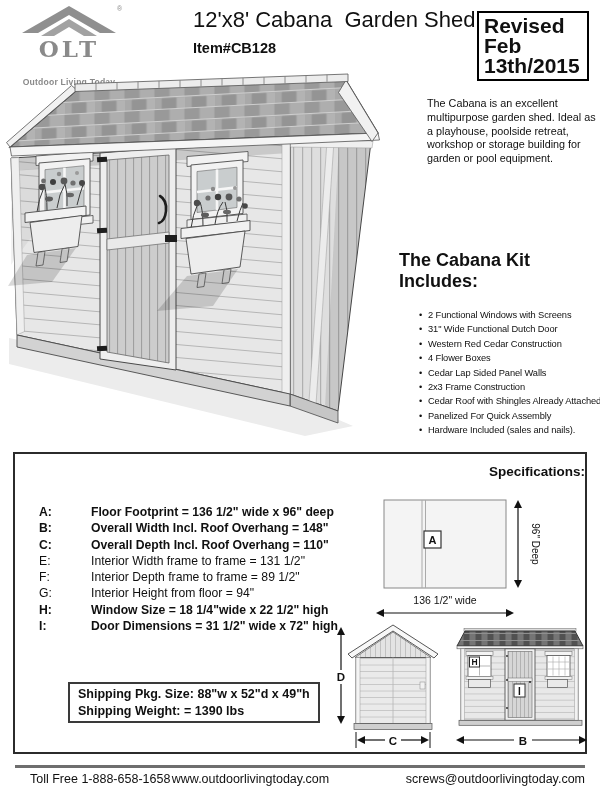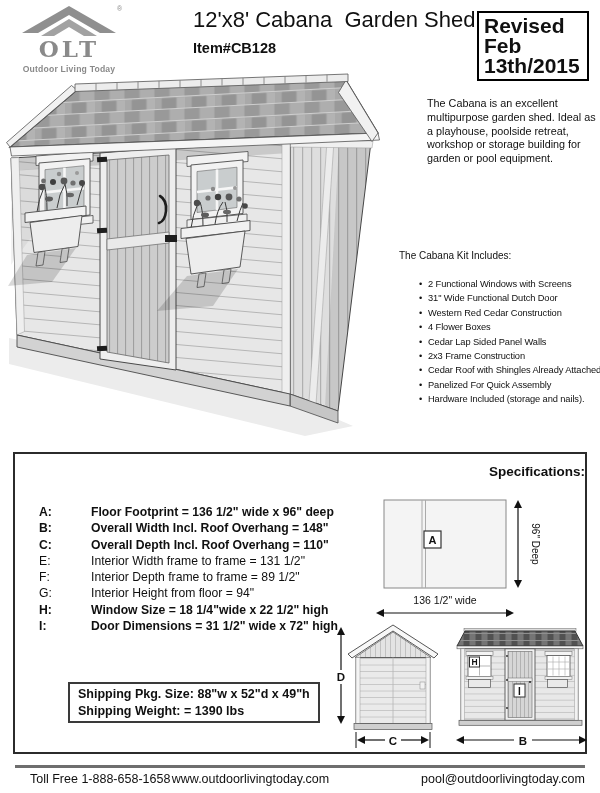--- a/index.html
+++ b/index.html
@@ -4,33 +4,33 @@
 <style>
   html,body{margin:0;padding:0;background:#fff}
   .page{position:relative;width:600px;height:793px;background:#fff;overflow:hidden;
         font-family:"Liberation Sans",sans-serif;color:#101010}
   .abs{position:absolute}
 
   
   .logo{left:12px;top:3px;width:114px;text-align:center}
   .logo-olt{font-family:"DejaVu Serif",serif;font-weight:bold;font-size:23px;color:#8a8a8a;
             letter-spacing:3px;line-height:20px;margin-top:-2px}
-  .logo-tag{font-size:8.6px;font-weight:bold;color:#8a8a8a;letter-spacing:.2px;margin-top:5px}
+  .logo-tag{font-size:8.6px;font-weight:bold;color:#8a8a8a;letter-spacing:.2px;margin-top:18px}
   .title{left:193px;top:7px;font-size:22px;font-weight:normal;white-space:pre}
   .itemno{left:193px;top:40px;font-size:14.5px;font-weight:bold}
   .revised{left:477px;top:11px;width:98px;border:2px solid #000;padding:3px 5px;
            font-weight:bold;font-size:21px;line-height:20px}
 
   
   .shed{left:5px;top:70px}
 
   
   .descr{left:427px;top:97px;width:172px;font-size:10.8px;font-weight:normal;line-height:13.8px}
   .kit{left:399px;top:250px;width:200px}
-  .kit-h{font-weight:normal;font-size:10px;margin-bottom:7px}
+  .kit-h{font-weight:bold;font-size:18px;margin-bottom:7px}
   .kit ul{list-style:none;margin:16px;padding:0;font-size:9.3px;line-height:14.4px;letter-spacing:-.1px}
   .kit li{white-space:nowrap;padding-left:13px;position:relative}
   .kit li::before{content:"•";position:absolute;left:4px}
 
   
   .specbox{left:13px;top:452px;width:570px;height:298px;border:2px solid #2b2b2b}
   .spec-h{position:absolute;left:0;right:0;top:10px;text-align:right;font-weight:bold;font-size:13.5px}
   .rows{position:absolute;left:11px;top:50px;font-size:12.2px;line-height:16.3px}
   .srow .k{display:inline-block;width:52px;padding-left:13px}
   .srow.b{font-weight:bold}
@@ -231,21 +231,21 @@
     <div class="kit-h">The Cabana Kit Includes:</div>
     <ul>
       <li>2 Functional Windows with Screens</li>
       <li>31" Wide Functional Dutch Door</li>
       <li>Western Red Cedar Construction</li>
       <li>4 Flower Boxes</li>
       <li>Cedar Lap Sided Panel Walls</li>
       <li>2x3 Frame Construction</li>
       <li>Cedar Roof with Shingles Already Attached</li>
       <li>Panelized For Quick Assembly</li>
-      <li>Hardware Included (storage and nails).</li>
+      <li>Hardware Included (sales and nails).</li>
     </ul>
   </div>
 
   <div class="abs specbox">
     <div class="spec-h">Specifications:</div>
 
     <div class="rows">
       <div class="srow b"><span class="k">A:</span><span>Floor Footprint = 136 1/2" wide x 96" deep</span></div>
       <div class="srow b"><span class="k">B:</span><span>Overall Width Incl. Roof Overhang = 148"</span></div>
       <div class="srow b"><span class="k">C:</span><span>Overall Depth Incl. Roof Overhang = 110"</span></div>
@@ -373,15 +373,15 @@
       <line x1="80" y1="120" x2="130" y2="120" stroke="#111" stroke-width="1.2"></line>
       <polygon points="4,120 12,116 12,124" fill="#111"></polygon>
         <polygon points="135,120 127,116 127,124" fill="#111"></polygon>
       <text x="71" y="124.5" text-anchor="middle" font-size="11.5" font-weight="bold" fill="#111">B</text>
     </svg>
   </div>
 
   <div class="abs footer-line"></div>
   <div class="abs f-phone">Toll Free 1-888-658-1658</div>
   <div class="abs f-web">www.outdoorlivingtoday.com</div>
-  <div class="abs f-email">pool@outdoorlivingtoday.com</div>
+  <div class="abs f-email">screws@outdoorlivingtoday.com</div>
 
 </div>
 
 </body></html>

